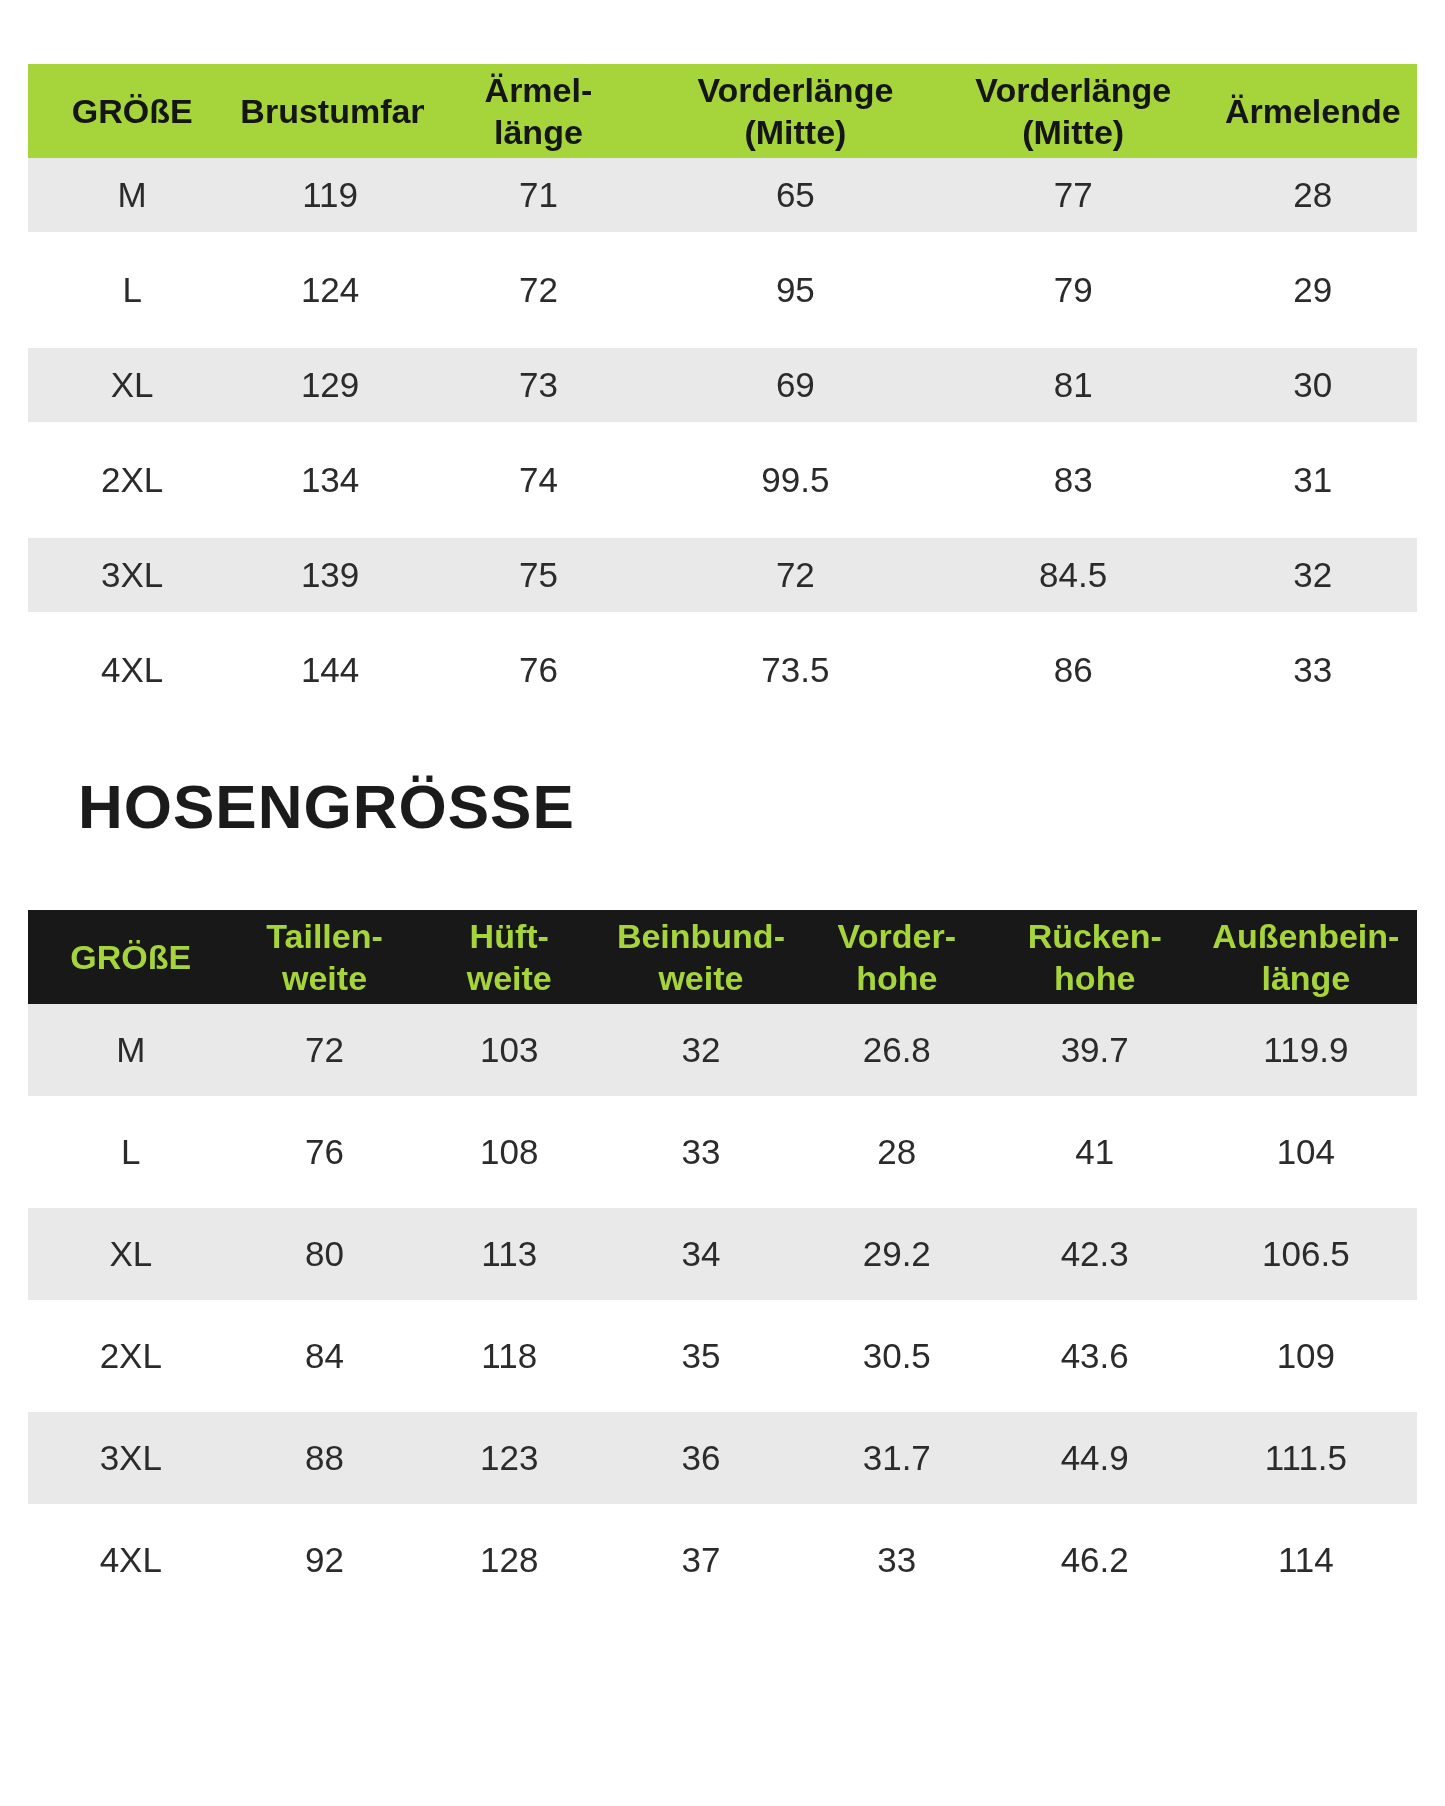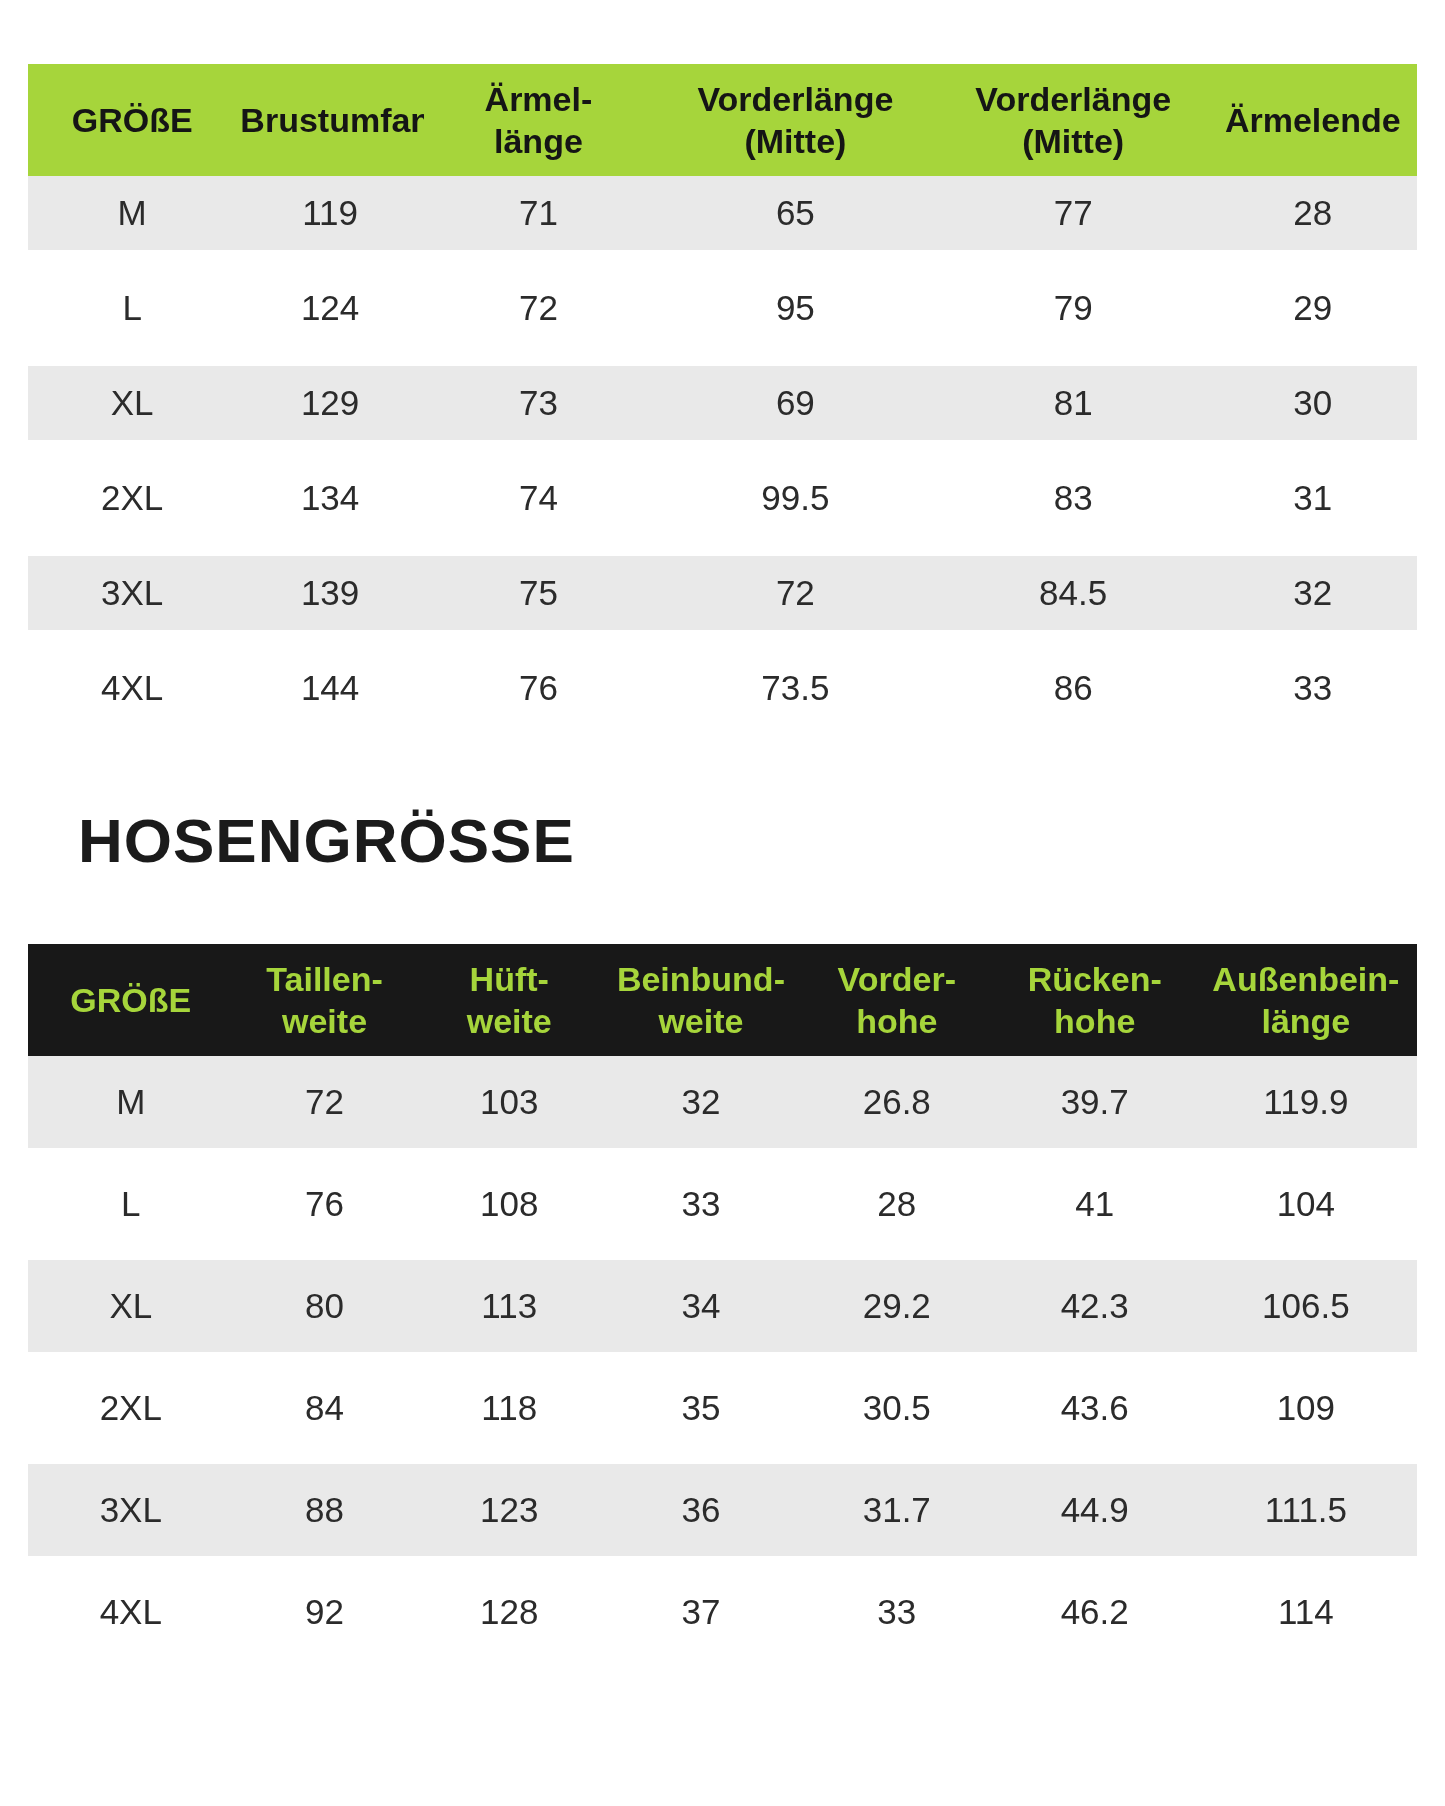--- a/index.html
+++ b/index.html
@@ -12,21 +12,21 @@
   body{
     width:1445px;
     min-height:1806px;
     font-family:"Liberation Sans", sans-serif;
     color:var(--text);
     -webkit-font-smoothing:antialiased;
   }
   .wrap{padding:0 28px;}
   section{display:block;}
   .sec1{padding-top:64px;}
-  .sec2{margin-top:60px;}
+  .sec2{margin-top:44px;}
   h2.title{
     margin:0 0 46px 50px;
     font-size:62px;
     line-height:70px;
     font-weight:900;
     letter-spacing:1px;
     color:#1b1b1b;
     text-transform:uppercase;
   }
   .sec2 h2.title{margin-bottom:68px;}
@@ -34,21 +34,21 @@
     width:100%;
     border-collapse:collapse;
     table-layout:fixed;
   }
   table.sizes th, table.sizes td{
     text-align:center;
     vertical-align:middle;
     padding:0 4px;
     overflow:hidden;
   }
-  table.sizes thead tr{height:112px;}
+  table.sizes thead tr{height:94px;}
   table.sizes th{
     font-size:34px;
     font-weight:700;
     line-height:1.25;
     white-space:pre-line;
   }
   table.sizes td{
     font-size:35px;
     font-weight:400;
     color:#2b2b2b;

